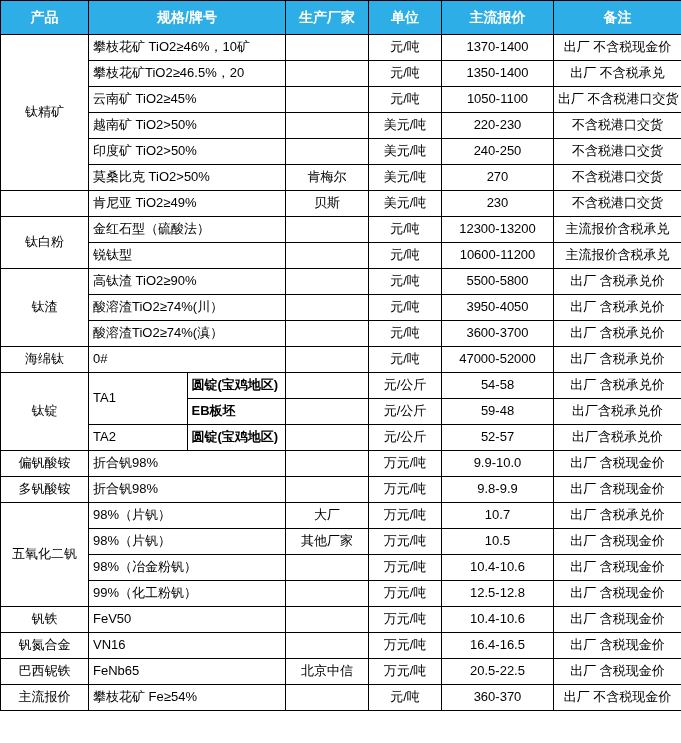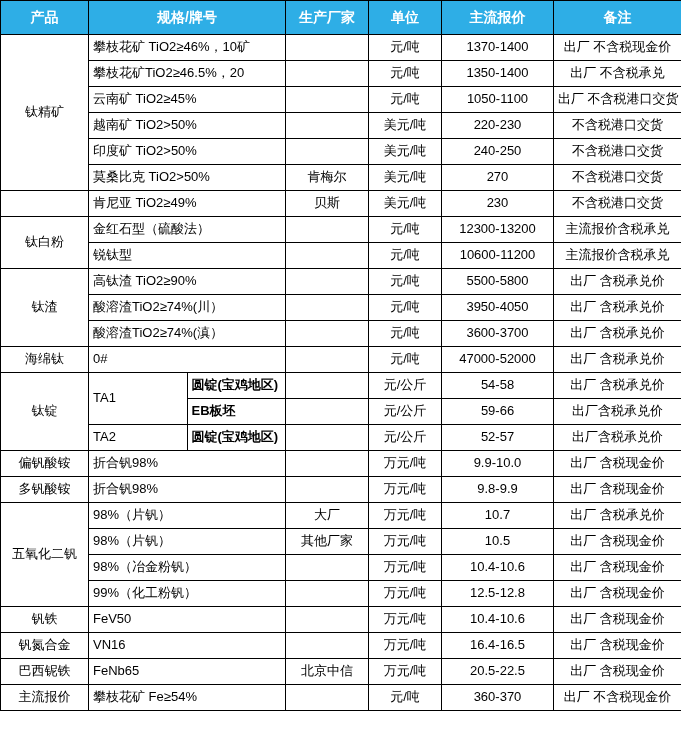--- a/index.html
+++ b/index.html
@@ -185,21 +185,21 @@
         <td class="c-spec2">圆锭(宝鸡地区)</td>
         <td class="c-maker"></td>
         <td class="c-unit">元/公斤</td>
         <td class="c-price">54-58</td>
         <td class="c-note">出厂 含税承兑价</td>
       </tr>
       <tr>
         <td class="c-spec2">EB板坯</td>
         <td class="c-maker"></td>
         <td class="c-unit">元/公斤</td>
-        <td class="c-price">59-66</td>
+        <td class="c-price">59-48</td>
         <td class="c-note">出厂含税承兑价</td>
       </tr>
       <tr>
         <td class="c-spec" rowspan="1" style="width: 88px;">TA2</td>
         <td class="c-spec2">圆锭(宝鸡地区)</td>
         <td class="c-maker"></td>
         <td class="c-unit">元/公斤</td>
         <td class="c-price">52-57</td>
         <td class="c-note">出厂含税承兑价</td>
       </tr>

